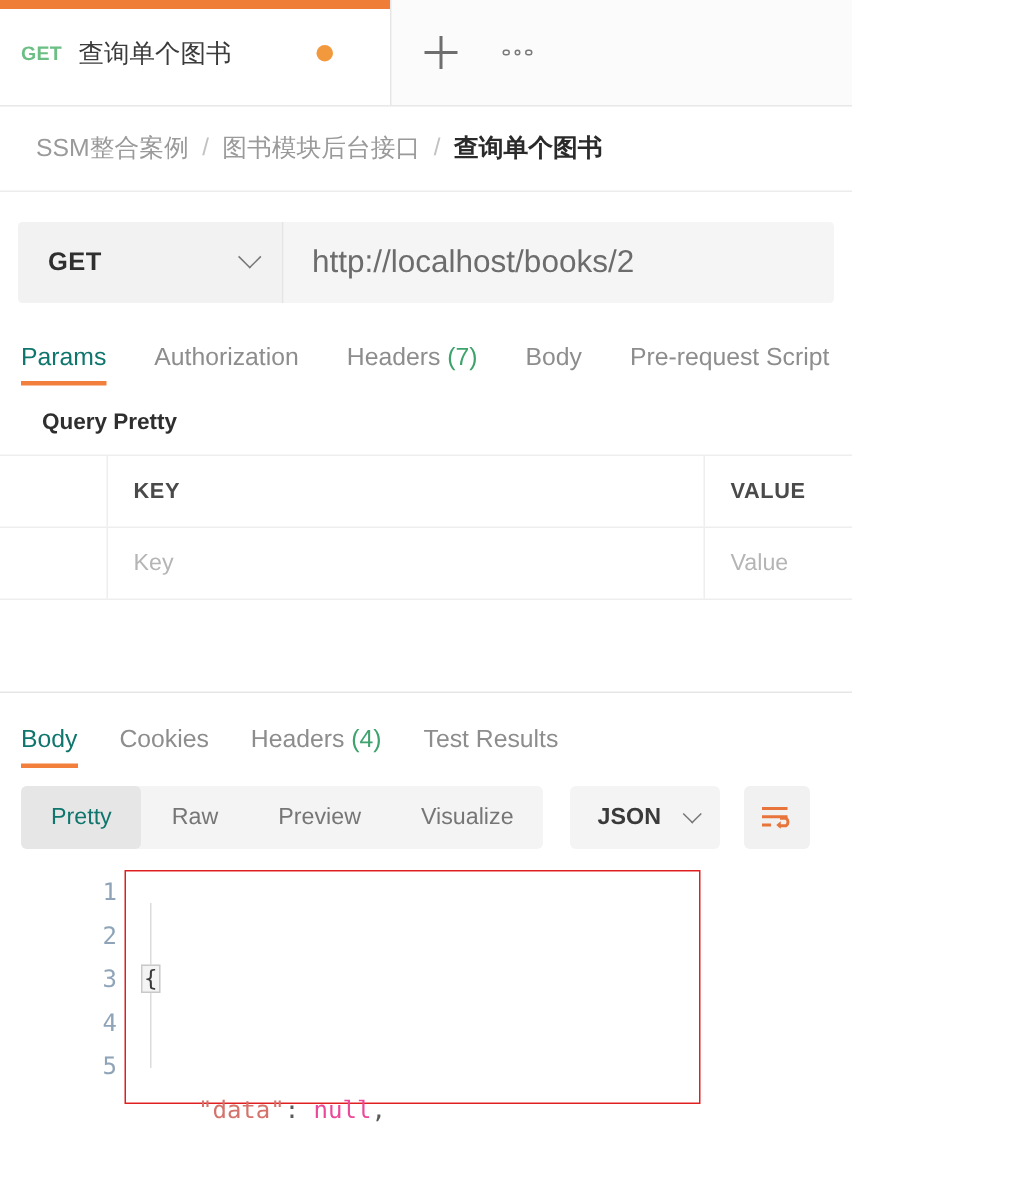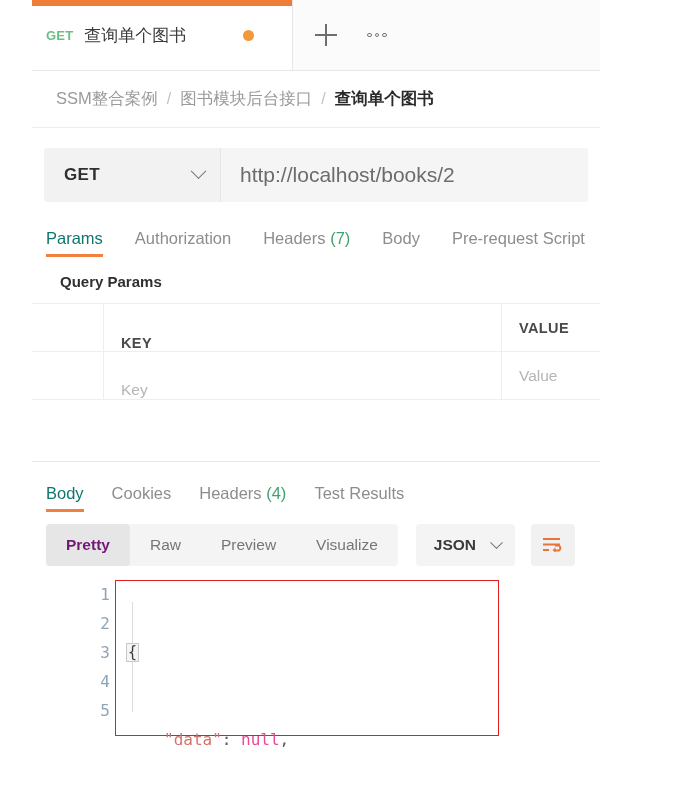--- a/index.html
+++ b/index.html
@@ -10,21 +10,20 @@
     background: #ffffff;
     font-family: "Liberation Sans", sans-serif;
     overflow: hidden;
   }
 
   #app {
     position: relative;
     width: 568px;
     height: 799px;
     background: #ffffff;
-    margin-left: 32px;
   }
 
   
   .tabbar {
     position: relative;
     height: 71px;
     background: #fbfbfb;
     border-bottom: 1px solid #e8e8e8;
     display: flex;
     align-items: stretch;
@@ -207,21 +206,21 @@
   .qp-cell-check {
     width: 72px;
     height: 100%;
     border-right: 1px solid #eeeeee;
   }
   .qp-cell-key {
     flex: 0 0 398px;
     height: 100%;
     border-right: 1px solid #eeeeee;
     display: flex;
-    align-items: flex-end;
+    align-items: center;
     padding-left: 17px;
   }
   .qp-cell-val {
     flex: 1;
     height: 100%;
     display: flex;
     align-items: center;
     padding-left: 17px;
   }
   .qp-head-text {
@@ -274,22 +273,22 @@
     align-items: center;
     padding: 0 20px;
     font-size: 15.5px;
     color: #767676;
     cursor: pointer;
     border-radius: 4px;
     white-space: nowrap;
   }
   .seg.active {
     background: #e6e6e7;
-    color: #701a75;
-    font-weight: 700;
+    color: #0f766e;
+    font-weight: 400;
   }
   .json-select {
     display: flex;
     align-items: center;
     background: #f4f4f5;
     border-radius: 4px;
     height: 42px;
     padding: 0 14px 0 18px;
     gap: 16px;
     cursor: pointer;
@@ -415,21 +414,21 @@
   </div>
 
   <div class="req-tabs">
     <span class="rtab active"><span>Params</span></span>
     <span class="rtab"><span>Authorization</span></span>
     <span class="rtab"><span>Headers</span> <span class="count">(7)</span></span>
     <span class="rtab"><span>Body</span></span>
     <span class="rtab"><span>Pre-request Script</span></span>
   </div>
 
-  <div class="qp-label">Query Params</div>
+  <div class="qp-label">Query Pretty</div>
 
   <div class="qp-table">
     <div class="qp-row header">
       <div class="qp-cell-check"></div>
       <div class="qp-cell-key">
         <span class="qp-head-text">KEY</span>
       </div>
       <div class="qp-cell-val">
         <span class="qp-head-text">VALUE</span>
       </div>

